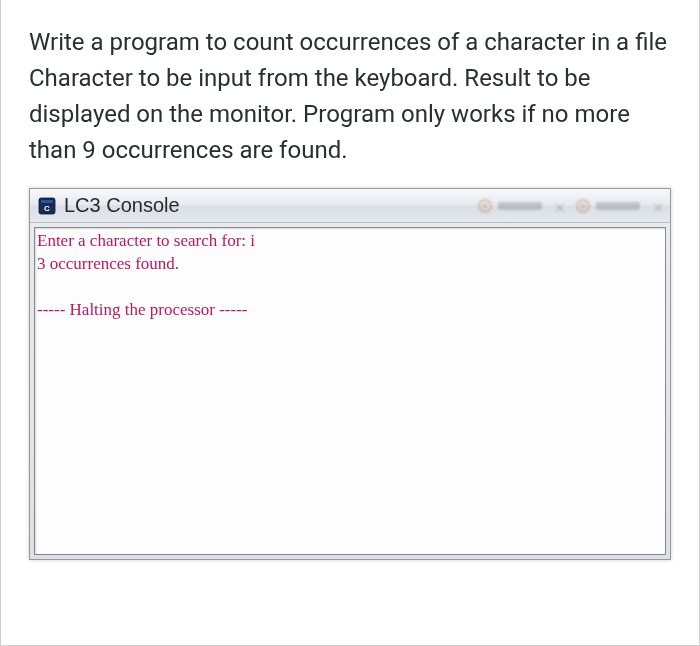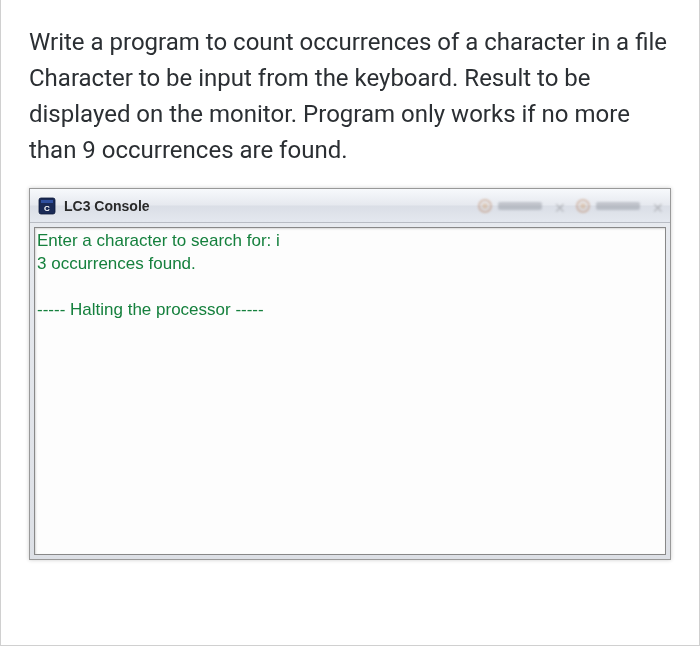--- a/index.html
+++ b/index.html
@@ -43,22 +43,22 @@
       height: 18px;
       display: flex;
       align-items: center;
       justify-content: center;
     }
     .app-icon svg {
       width: 18px;
       height: 18px;
     }
     .title-text {
-      font-size: 14px;
-      font-weight: 700;
+      font-size: 20px;
+      font-weight: 400;
       color: #2a2a2a;
       font-family: "Segoe UI", Tahoma, sans-serif;
     }
     .title-bar-extras {
       display: flex;
       gap: 12px;
       margin-left: auto;
       opacity: 0.35;
       filter: blur(1px);
       align-items: center;
@@ -94,24 +94,24 @@
       color: #666;
       font-size: 14px;
       line-height: 1;
     }
     .console-body {
       background: #fdfdfd;
       margin: 4px;
       border: 1px solid #888;
       height: calc(100% - 42px);
       padding: 2px 2px;
-      font-family: Liberation Sans, sans-serif;
+      font-family: Liberation Serif, serif;
       font-size: 17px;
       line-height: 1.35;
-      color: #15803d;
+      color: #be185d;
       box-shadow: inset 1px 1px 2px rgba(0,0,0,0.15);
       white-space: pre;
     }
   </style>
 </head>
 <body>
 
 <div class="question-text">Write a program to count occurrences of a character in a file  Character to be input from the keyboard. Result to be displayed on the monitor. Program only works if no more than 9 occurrences are found.</div>
 
 <div class="console-window">

